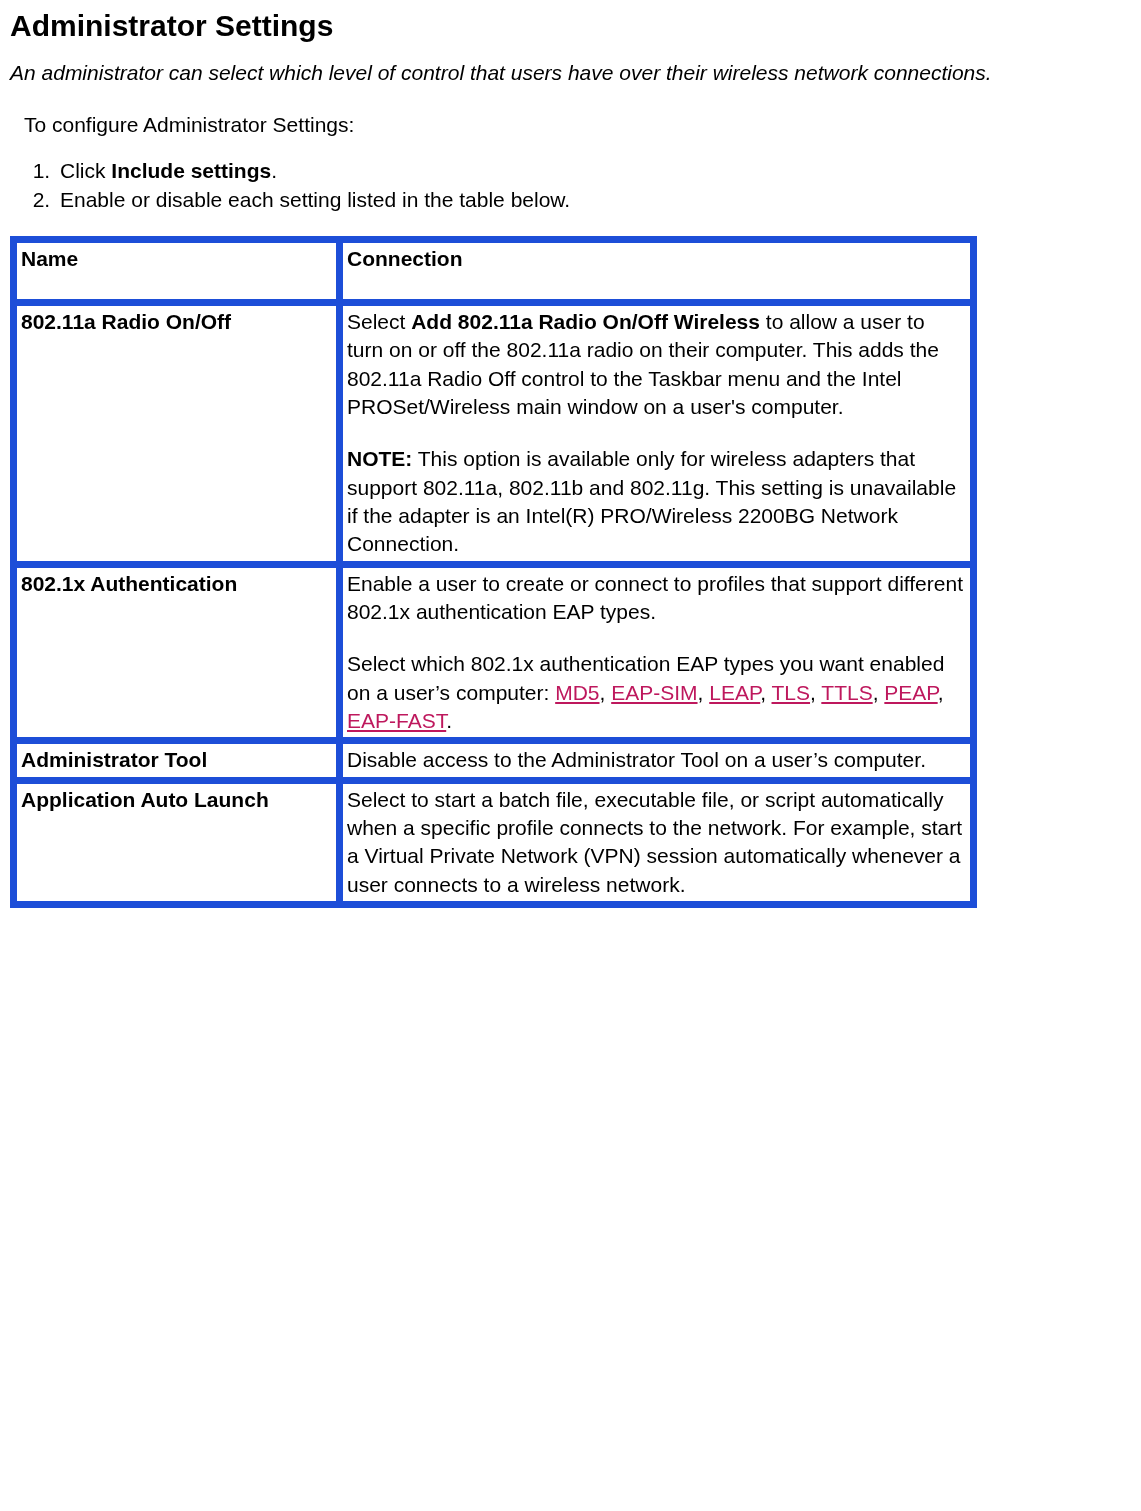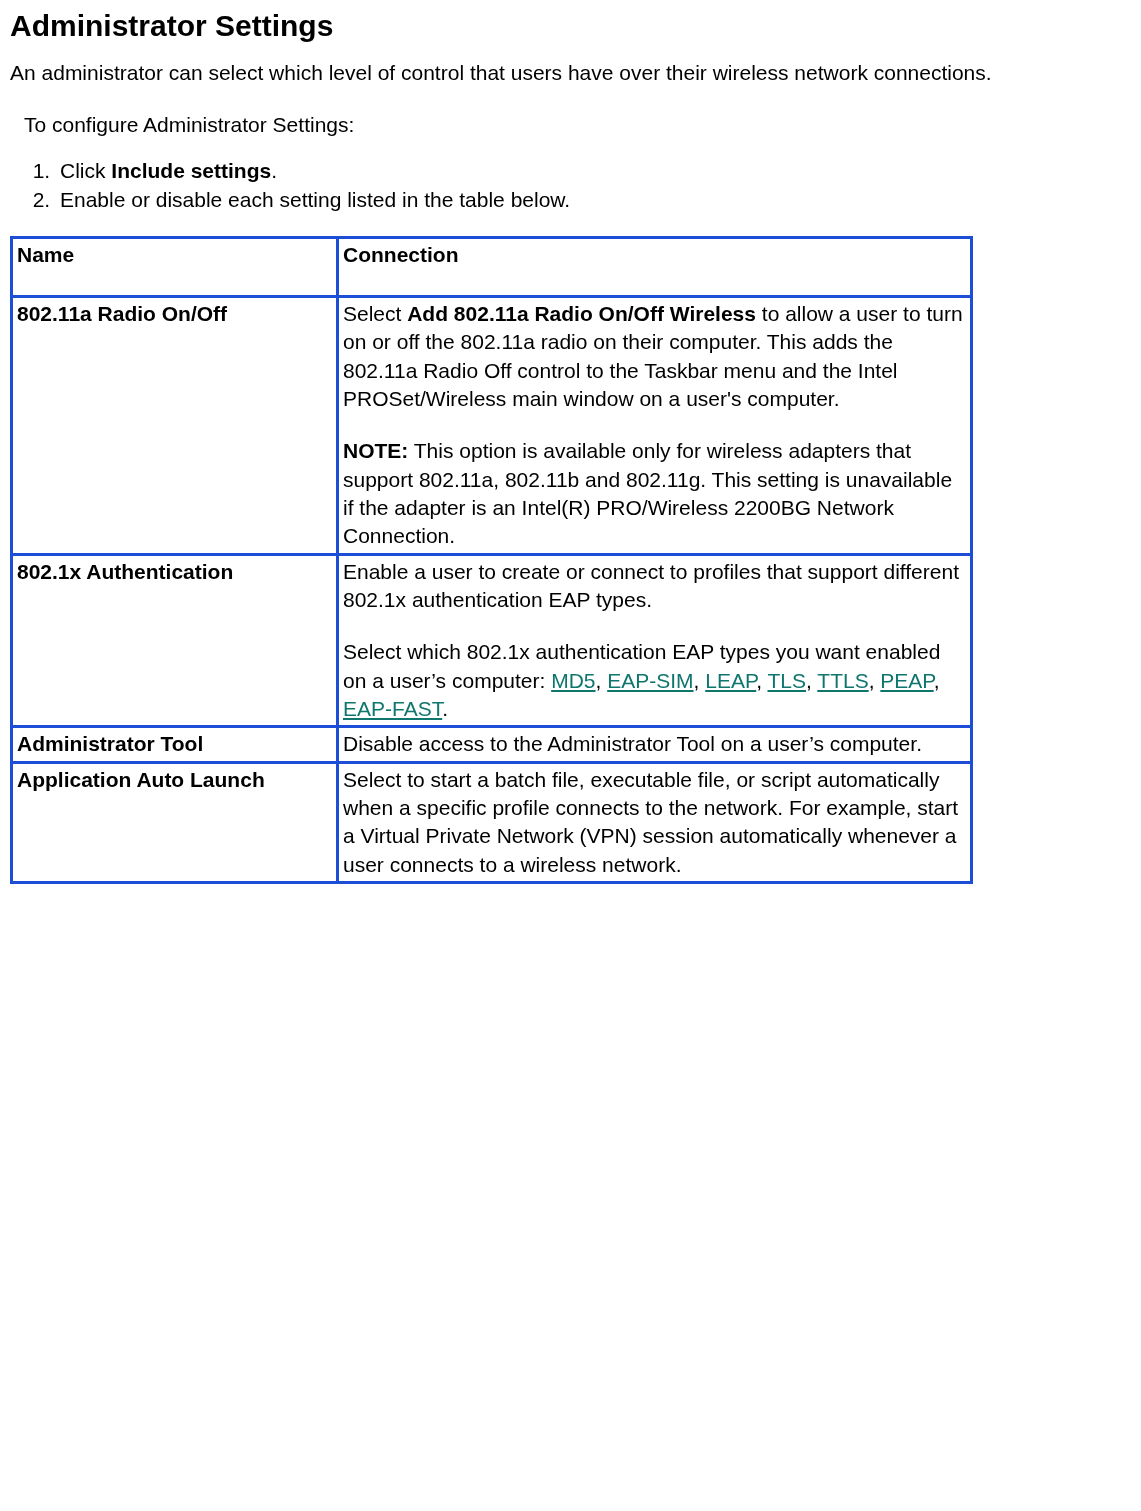--- a/index.html
+++ b/index.html
@@ -12,54 +12,55 @@
       background: #fff;
       width: 1121px;
     }
     h2.page-title {
       font-size: 30px;
       font-weight: bold;
       margin: 0 0 12px 0;
     }
     p.intro {
       margin: 0 0 24px 0;
+      font-style: italic;
     }
     p.lead {
       margin: 0 0 18px 14px;
     }
     ol.steps {
       margin: 0 0 22px 0;
       padding-left: 46px;
     }
     ol.steps li {
       margin: 0;
       padding-left: 4px;
     }
     table.settings {
       border-collapse: collapse;
       width: 960px;
       table-layout: fixed;
     }
     table.settings th,
     table.settings td {
-      border: 3px solid #1d4ed8;
+      border: 7px solid #1d4ed8;
       padding: 2px 4px;
       vertical-align: top;
       text-align: left;
       font-size: 21px;
     }
     table.settings th {
       font-weight: bold;
       height: 52px;
     }
     table.settings col.name-col { width: 326px; }
     table.settings col.desc-col { width: 634px; }
     .bold { font-weight: bold; text-align: center; }
     a.link {
-      color: #0f766e;
+      color: #be185d;
       text-decoration: underline;
     }
     .cell-block { margin: 0; }
     .cell-spacer { height: 24px; }
   </style>
 </head>
 <body>
 
 <h2 class="page-title">Administrator Settings</h2>
 

